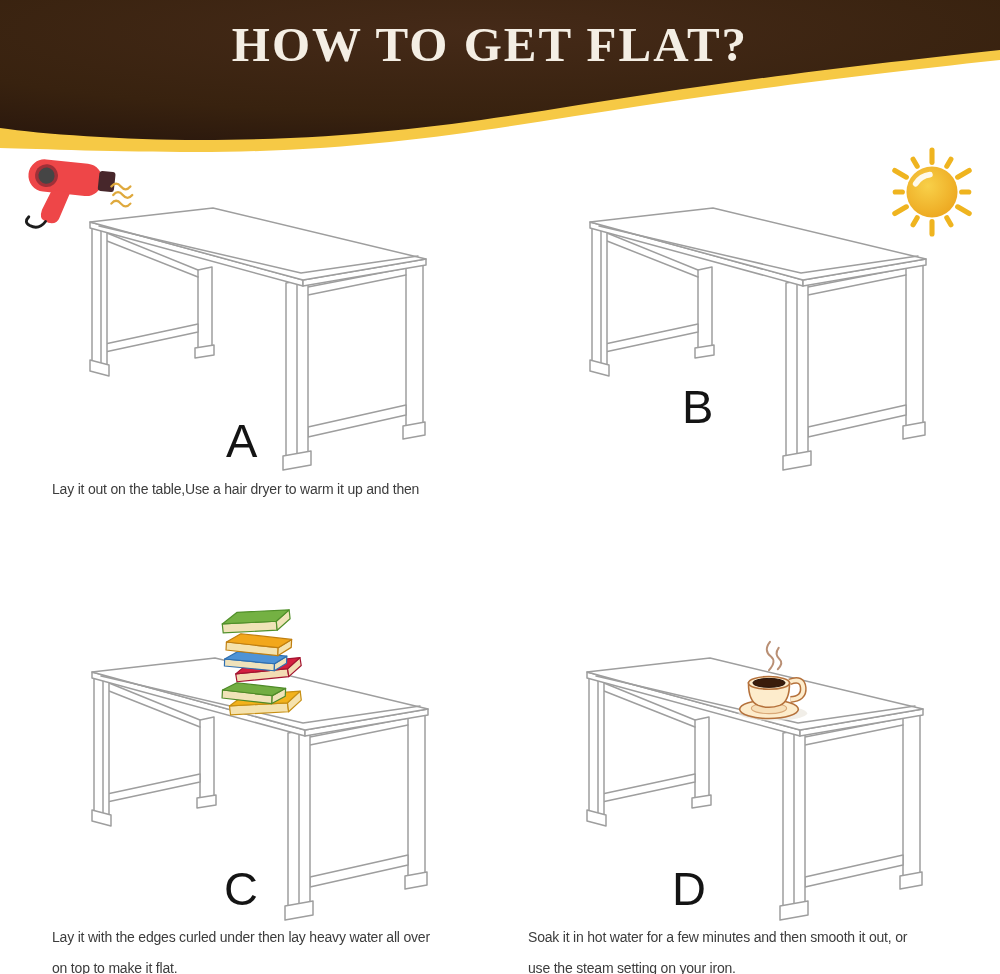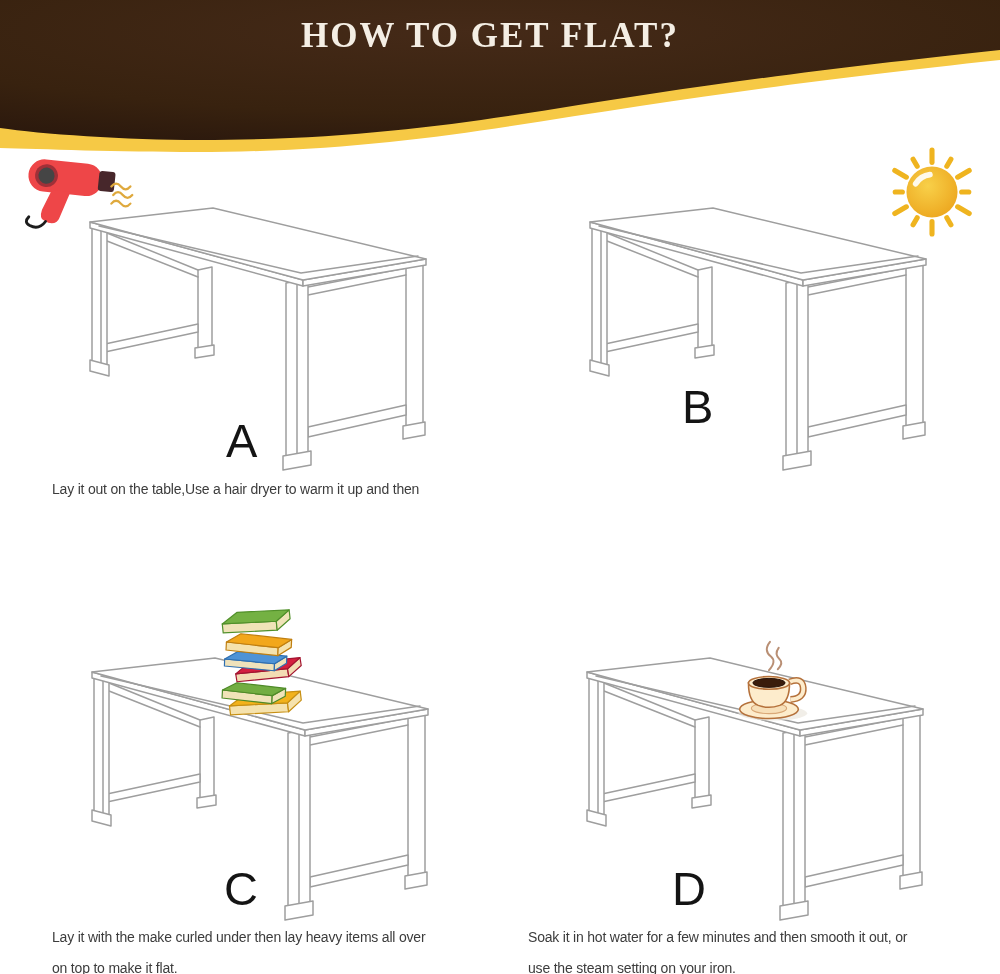--- a/index.html
+++ b/index.html
@@ -5,21 +5,21 @@
   html,body{margin:0;padding:0;background:#ffffff;}
   #stage{
     position:relative;width:1000px;height:974px;overflow:hidden;background:#ffffff;
     font-family:"Liberation Sans",sans-serif;
   }
   .abs{position:absolute;}
   #header-svg{position:absolute;top:0;left:0;}
   #page-title{
     position:absolute;top:16px;left:0;width:980px;text-align:center;
     font-family:"Liberation Serif","DejaVu Serif",serif;
-    font-size:35px;font-weight:600;letter-spacing:2px;color:#f4eee4;
+    font-size:49px;font-weight:600;letter-spacing:2px;color:#f4eee4;
   }
   .step-label{
     position:absolute;font-family:"Liberation Sans",sans-serif;
     font-size:47px;font-weight:400;color:#141414;
   }
   .step-text{
     position:absolute;color:#3c3c3c;font-size:14px;letter-spacing:-0.2px;
     line-height:31px;white-space:nowrap;
   }
   svg{display:block;}
@@ -170,21 +170,21 @@
     </g>
 
     <g transform="translate(3,15) rotate(-6)" stroke="#51902a" stroke-width="1.2" stroke-linejoin="round">
       <polygon points="0,12 54,15 54,24 0,21" fill="#f0e3b8"></polygon>
       <polygon points="54,15 68,5 68,14 54,24" fill="#f0e3b8"></polygon>
       <polygon points="0,12 16,2 68,5 54,15" fill="#74b143"></polygon>
     </g>
   </svg>
   <div class="step-label" style="left:224px;top:861px">C</div>
   <div class="step-text" style="left:52px;top:922px">
-    <div>Lay it with the make curled under then lay heavy items all over</div>
+    <div>Lay it with the edges curled under then lay heavy water all over</div>
     <div>on top to make it flat.</div>
   </div>
 
   <div class="abs" style="left:582px;top:655px">
     <svg width="350" height="266">
         <use href="#desk"></use>
       </svg>
   </div>
   <svg class="abs" style="left:725px;top:634px" width="88" height="88" viewBox="0 0 90 90">
     <ellipse cx="49" cy="81" rx="35" ry="7.5" fill="#e9e5db" opacity="0.65"></ellipse>

